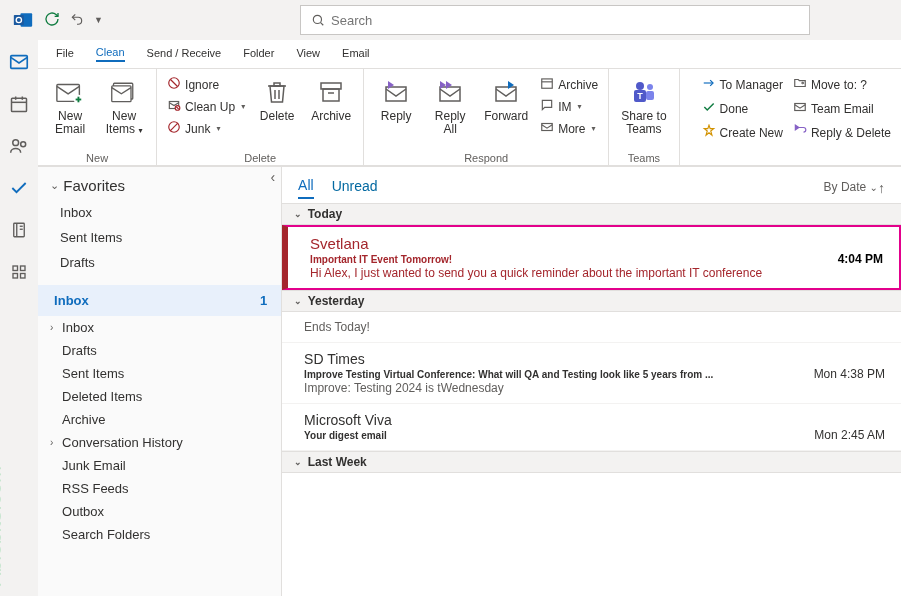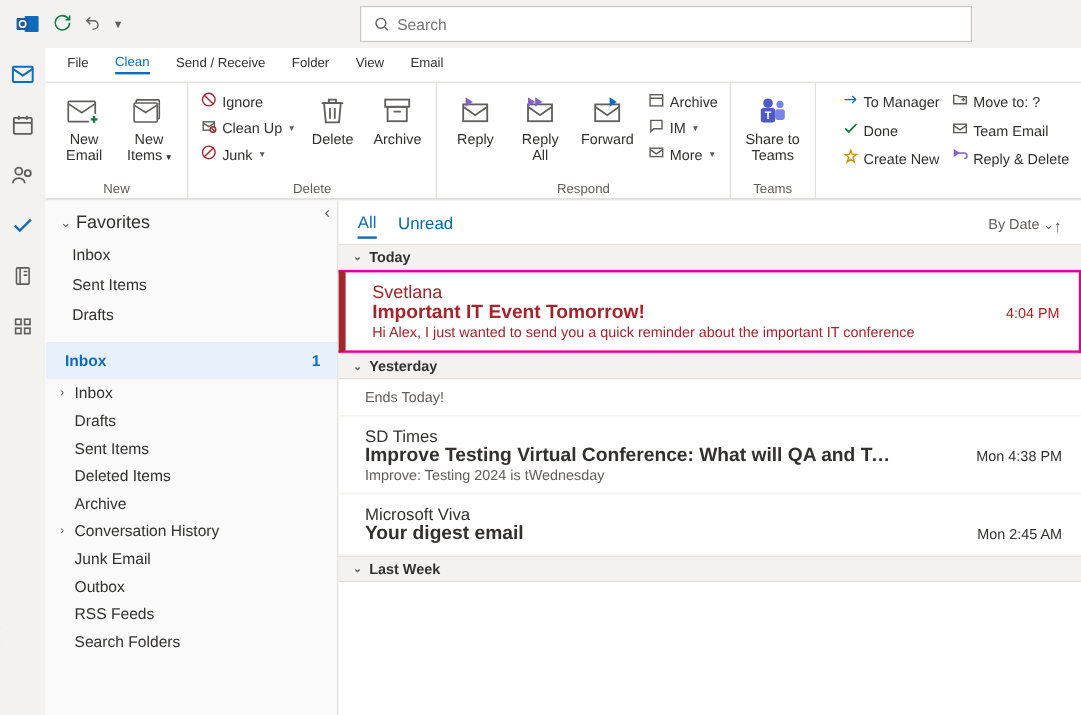--- a/index.html
+++ b/index.html
@@ -58,28 +58,28 @@
   .filter-bar { display: flex; align-items: center; padding: 10px 16px 4px; gap: 18px; }
   .filter-tab { font-size: 14px; color: #0369a1; cursor: pointer; padding-bottom: 4px; }
   .filter-tab.active { color: #0f6cbd; border-bottom: 2px solid #0f6cbd; }
   .filter-right { margin-left: auto; display: flex; align-items: flex-start; gap: 0; font-size: 12px; color: #605e5c; cursor: pointer; }
   .date-header { background: #f3f2f1; padding: 3px 12px; font-size: 12px; font-weight: 600; color: #323130; display: flex; align-items: center; gap: 6px; cursor: pointer; border-top: 1px solid #e1dfdd; border-bottom: 1px solid #e1dfdd; }
   .date-header .chev { font-size: 9px; color: #605e5c; }
   .msg-list { overflow-y: auto; flex: 1; }
   .msg-item { padding: 8px 16px 8px 22px; border-bottom: 1px solid #f3f2f1; cursor: pointer; position: relative; }
   .msg-item .from { font-size: 14px; color: #323130; }
   .msg-item .row2 { display: flex; justify-content: space-between; align-items: baseline; }
-  .msg-item .subject { font-size: 16px; font-weight: 600; color: #323130; white-space: nowrap; overflow: hidden; text-overflow: ellipsis; max-width: 440px; }
+  .msg-item .subject { font-size: 10px; font-weight: 600; color: #323130; white-space: nowrap; overflow: hidden; text-overflow: ellipsis; max-width: 440px; }
   .msg-item .time { font-size: 12px; color: #323130; white-space: nowrap; margin-left: 10px; }
   .msg-item .preview { font-size: 12px; color: #605e5c; white-space: nowrap; overflow: hidden; text-overflow: ellipsis; }
   
   .msg-item.highlight { border: 2px solid #e3008c; border-left: 6px solid #a4262c; }
   .msg-item.highlight .from { color: #a4262c; font-size: 15px; }
   .msg-item.highlight .subject { color: #a4262c; font-weight: 700; }
-  .msg-item.highlight .time { color: #b91c1c; font-weight: 400; }
+  .msg-item.highlight .time { color: #000000; font-weight: 700; }
   .msg-item.highlight .preview { color: #a4262c; }
   
   .watermark { position: fixed; left: 6px; bottom: 10px; transform: rotate(-90deg); transform-origin: left bottom; font-size: 20px; color: #c8e6d0; font-weight: 500; letter-spacing: 0.5px; }
 </style>
 </head>
 <body>
 
 <div class="titlebar">
   <div class="logo">
     <svg width="20" height="20" viewBox="0 0 24 24">
@@ -415,22 +415,22 @@
             </div>
           <div class="tree-item indent">Drafts</div>
           <div class="tree-item indent">Sent Items</div>
           <div class="tree-item indent">Deleted Items</div>
           <div class="tree-item indent">Archive</div>
           <div class="tree-item">
               <span class="chev">›</span>
               <span>Conversation History</span>
             </div>
           <div class="tree-item indent">Junk Email</div>
+          <div class="tree-item indent">RSS Feeds</div>
           <div class="tree-item indent">Outbox</div>
-          <div class="tree-item indent">RSS Feeds</div>
           <div class="tree-item indent">Search Folders</div>
         </div>
       </div>
 
       <div class="msg-pane">
         <div class="filter-bar">
           <span class="filter-tab active">All</span>
           <span class="filter-tab">Unread</span>
           <div class="filter-right">
             <span><span>By Date</span> <span style="font-size:10px">⌄</span></span>

